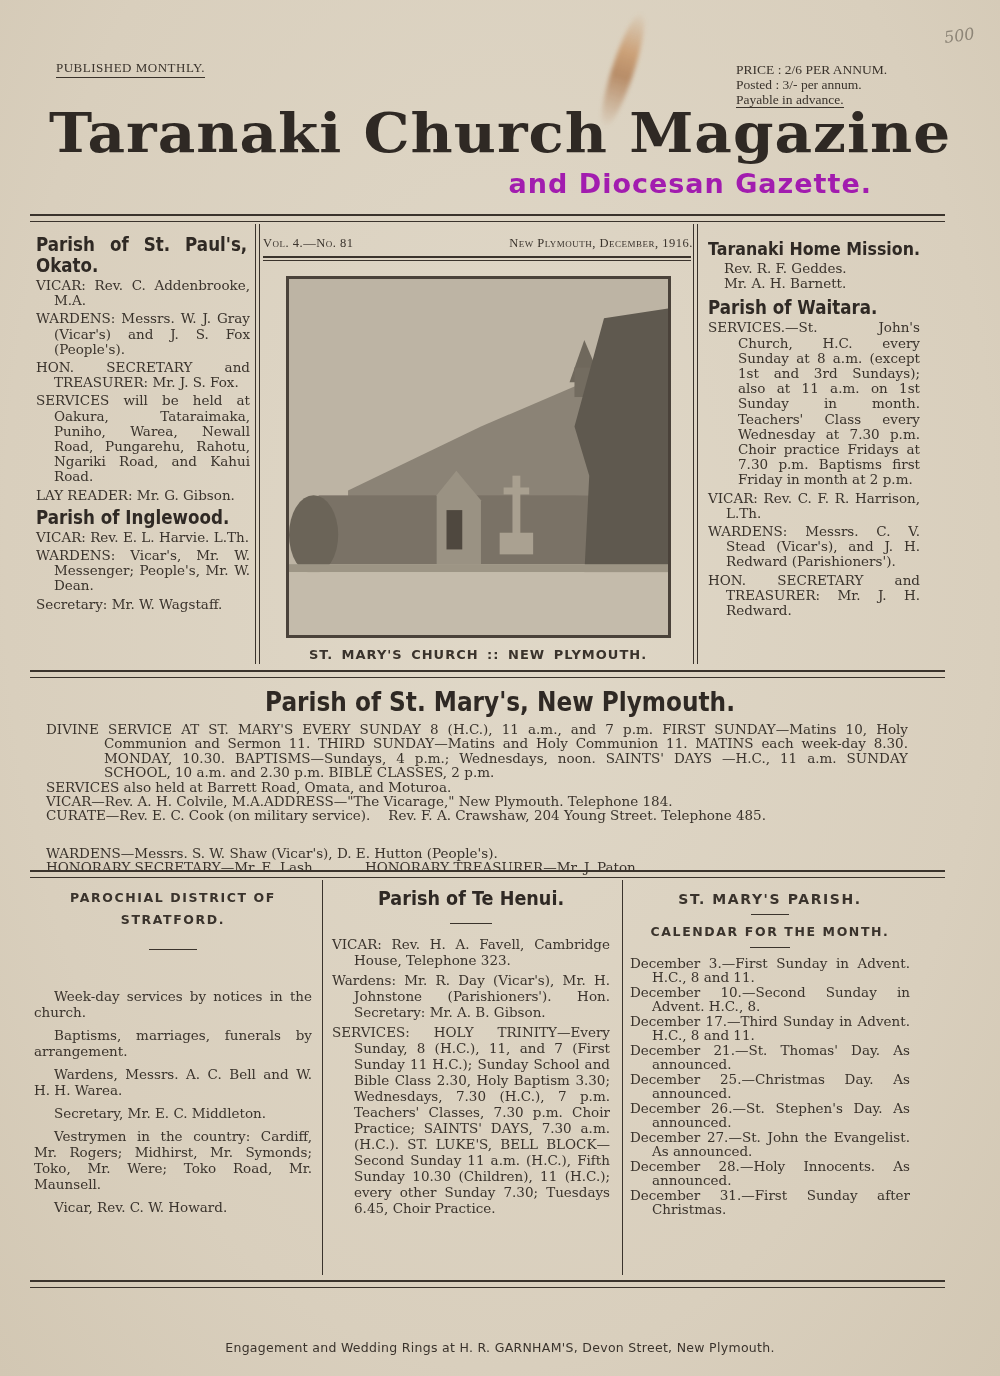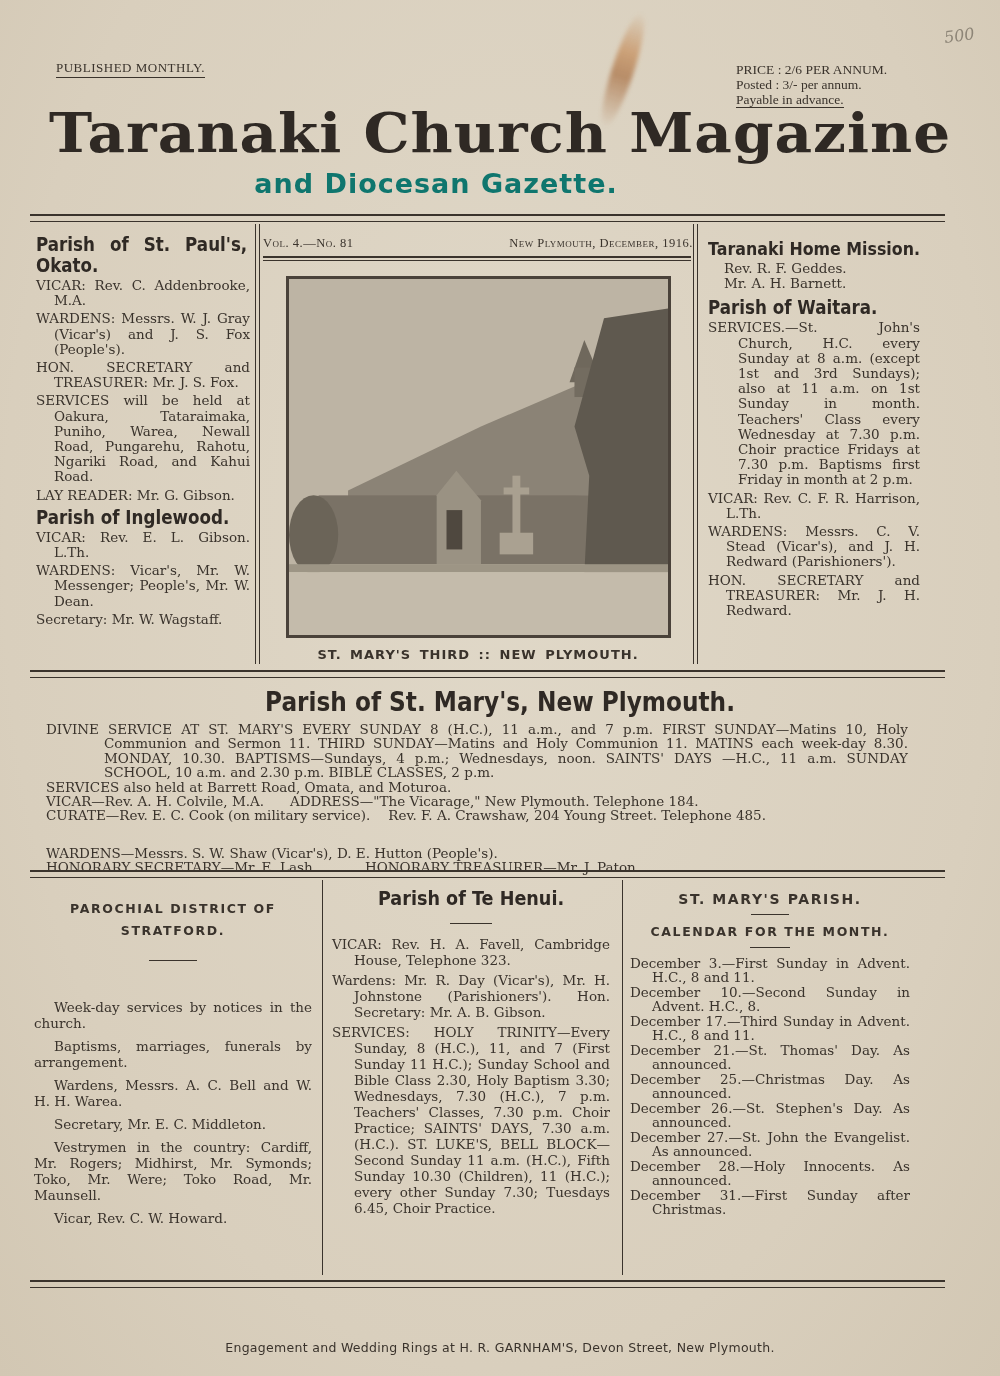--- a/index.html
+++ b/index.html
@@ -19,21 +19,21 @@
   }
   .pagenum { left:944px; top:26px; font-family:"DejaVu Serif",serif; font-style:italic; font-size:16px; color:#8d8577; transform:rotate(-8deg); }
   .pub { left:56px; top:60px; font-size:13px; letter-spacing:0.5px; border-bottom:1.5px solid #3a332c; padding-bottom:1px; }
   .price { left:736px; top:62px; font-size:13.5px; line-height:15px; }
   .price .adv { border-bottom:1.5px solid #3a332c; }
   .title {
     left:40px; top:100px; width:920px; text-align:center;
     font-family:"DejaVu Serif",serif; font-weight:bold; font-size:58px; letter-spacing:1px; color:#2f2924;
     transform:scaleY(0.92);
   }
-  .subtitle { left:0; top:168px; width:872px; text-align:center; font-family:"DejaVu Sans",sans-serif; font-weight:bold; font-size:27px; color:#0f766e; letter-spacing:1px; }
+  .subtitle { left:0; top:168px; width:872px; text-align:right; font-family:"DejaVu Sans",sans-serif; font-weight:bold; font-size:27px; color:#a21caf; letter-spacing:1px; }
   .rule2 { position:absolute; height:5px; border-top:2px solid #3a332c; border-bottom:1px solid #3a332c; }
   .vline { position:absolute; width:0; border-left:1.5px solid #3a332c; }
   .vline2 { position:absolute; width:3px; border-left:1.5px solid #3a332c; border-right:1px solid #3a332c; }
   .col { position:absolute; font-size:13.5px; line-height:15.2px; text-align:justify; }
   .col p { margin:0 0 3px 0; padding-left:18px; text-indent:-18px; }
   .h-black { font-family:"DejaVu Sans",sans-serif; font-weight:bold; font-size:19px; line-height:21px; color:#2f2924; margin:0 0 2px 0; transform:scaleX(0.88); transform-origin:left; white-space:nowrap; }
   .volrow { left:263px; top:236px; width:430px; font-size:12.5px; font-variant:small-caps; letter-spacing:0.5px; display:flex; justify-content:space-between; }
   .photo {
     position:absolute; left:286px; top:276px; width:385px; height:362px;
     border:3px solid #4a423a; box-sizing:border-box;
@@ -75,21 +75,21 @@
 <div class="vline2" style="left:693px; top:224px; height:440px;"></div>
 
 <div class="col" style="left:36px; top:234px; width:214px;">
   <div class="h-black" style="white-space:normal; width:240px;">Parish of St. Paul's, Okato.</div>
   <p>VICAR: Rev. C. Addenbrooke, M.A.</p>
   <p>WARDENS: Messrs. W. J. Gray (Vicar's) and J. S. Fox (People's).</p>
   <p>HON. SECRETARY and TREASURER: Mr. J. S. Fox.</p>
   <p>SERVICES will be held at Oakura, Tataraimaka, Puniho, Warea, Newall Road, Pungarehu, Rahotu, Ngariki Road, and Kahui Road.</p>
   <p>LAY READER: Mr. G. Gibson.</p>
   <div class="h-black" style="margin-top:4px;">Parish of Inglewood.</div>
-  <p>VICAR: Rev. E. L. Gibson. L.Th.</p>
+  <p>VICAR: Rev. E. L. Harvie. L.Th.</p>
   <p>WARDENS: Vicar's, Mr. W. Messenger; People's, Mr. W. Dean.</p>
   <p>Secretary: Mr. W. Wagstaff.</p>
 </div>
 
 <div class="abs volrow serif">
   <span>Vol. 4.—No. 81</span>
   <span>New Plymouth, December, 1916.</span>
 </div>
 <div class="rule2" style="left:263px; top:256px; width:428px; height:2px;"></div>
 
@@ -111,42 +111,42 @@
     <rect x="218" y="212" width="26" height="7" fill="#a9a090"></rect>
     <rect x="214" y="258" width="34" height="22" fill="#aaa191"></rect>
 
     <polygon points="320,40 385,30 385,300 300,300 305,200 290,150" fill="#5f594f"></polygon>
     <ellipse cx="25" cy="260" rx="25" ry="40" fill="#6b6458"></ellipse>
 
     <rect x="0" y="290" width="385" height="8" fill="#9d9585"></rect>
     <rect x="0" y="298" width="385" height="64" fill="#c4bbab"></rect>
   </svg>
 </div>
-<div class="abs caption">ST. MARY'S THIRD  ::  NEW PLYMOUTH.</div>
+<div class="abs caption">ST. MARY'S CHURCH  ::  NEW PLYMOUTH.</div>
 
 <div class="col" style="left:708px; top:238px; width:212px;">
   <div class="h-black" style="font-size:18px;">Taranaki Home Mission.</div>
   <div style="padding-left:16px; margin-bottom:6px;">
     <div>Rev. R. F. Geddes.</div>
     <div>Mr. A. H. Barnett.</div>
   </div>
   <div class="h-black">Parish of Waitara.</div>
   <p style="padding-left:30px; text-indent:-30px;">SERVICES.—St. John's Church, H.C. every Sunday at 8 a.m. (except 1st and 3rd Sundays); also at 11 a.m. on 1st Sunday in month. Teachers' Class every Wednesday at 7.30 p.m. Choir practice Fridays at 7.30 p.m. Baptisms first Friday in month at 2 p.m.</p>
   <p>VICAR: Rev. C. F. R. Harrison, L.Th.</p>
   <p>WARDENS: Messrs. C. V. Stead (Vicar's), and J. H. Redward (Parishioners').</p>
   <p>HON. SECRETARY and TREASURER: Mr. J. H. Redward.</p>
 </div>
 
 <div class="rule2" style="left:30px; top:670px; width:915px;"></div>
 
 <div class="abs stmary-h">Parish of St. Mary's, New Plymouth.</div>
 <div class="abs stmary-body">
   <p class="hang">DIVINE SERVICE AT ST. MARY'S EVERY SUNDAY 8 (H.C.), 11 a.m., and 7 p.m. FIRST SUNDAY—Matins 10, Holy Communion and Sermon 11. THIRD SUNDAY—Matins and Holy Communion 11. MATINS each week-day 8.30. MONDAY, 10.30. BAPTISMS—Sundays, 4 p.m.; Wednesdays, noon. SAINTS' DAYS —H.C., 11 a.m. SUNDAY SCHOOL, 10 a.m. and 2.30 p.m. BIBLE CLASSES, 2 p.m.</p>
   <p style="margin:0;">SERVICES also held at Barrett Road, Omata, and Moturoa.</p>
-  <div class="line" style="justify-content:flex-start; gap:26px;">
+  <div class="line" style="justify-content:flex-start; ">
     <span>VICAR—Rev. A. H. Colvile, M.A.</span>
     <span>ADDRESS—"The Vicarage," New Plymouth. Telephone 184.</span>
   </div>
   <div class="line" style="justify-content:flex-start; gap:18px;">
     <span>CURATE—Rev. E. C. Cook (on military service).</span>
     <span>Rev. F. A. Crawshaw, 204 Young Street. Telephone 485.</span>
   </div>
   <div class="line" style="justify-content:flex-start; padding-right:4px;margin-top:23px;">
     <span>WARDENS—Messrs. S. W. Shaw (Vicar's), D. E. Hutton (People's).</span>
   </div>
@@ -155,21 +155,21 @@
     <span>HONORARY TREASURER—Mr. J. Paton.</span>
   </div>
 </div>
 
 <div class="rule2" style="left:30px; top:870px; width:915px;"></div>
 
 <div class="vline" style="left:322px; top:880px; height:395px;"></div>
 <div class="vline" style="left:622px; top:880px; height:395px;"></div>
 
 <div class="bottom-col" style="left:34px; top:886px; width:278px;">
-  <div class="sec-h-sans" style="width:250px; margin:12px auto;">PAROCHIAL DISTRICT OF STRATFORD.</div>
+  <div class="sec-h-sans" style="width:250px; margin:1px auto;">PAROCHIAL DISTRICT OF STRATFORD.</div>
   <div class="dash" style="margin:18px auto 38px auto;"></div>
   <p class="ind">Week-day services by notices in the church.</p>
   <p class="ind">Baptisms, marriages, funerals by arrangement.</p>
   <p class="ind">Wardens, Messrs. A. C. Bell and W. H. H. Warea.</p>
   <p class="ind">Secretary, Mr. E. C. Middleton.</p>
   <p class="ind">Vestrymen in the country: Cardiff, Mr. Rogers; Midhirst, Mr. Symonds; Toko, Mr. Were; Toko Road, Mr. Maunsell.</p>
   <p class="ind">Vicar, Rev. C. W. Howard.</p>
 </div>
 
 <div class="bottom-col te" style="left:332px; top:888px; width:278px;">

